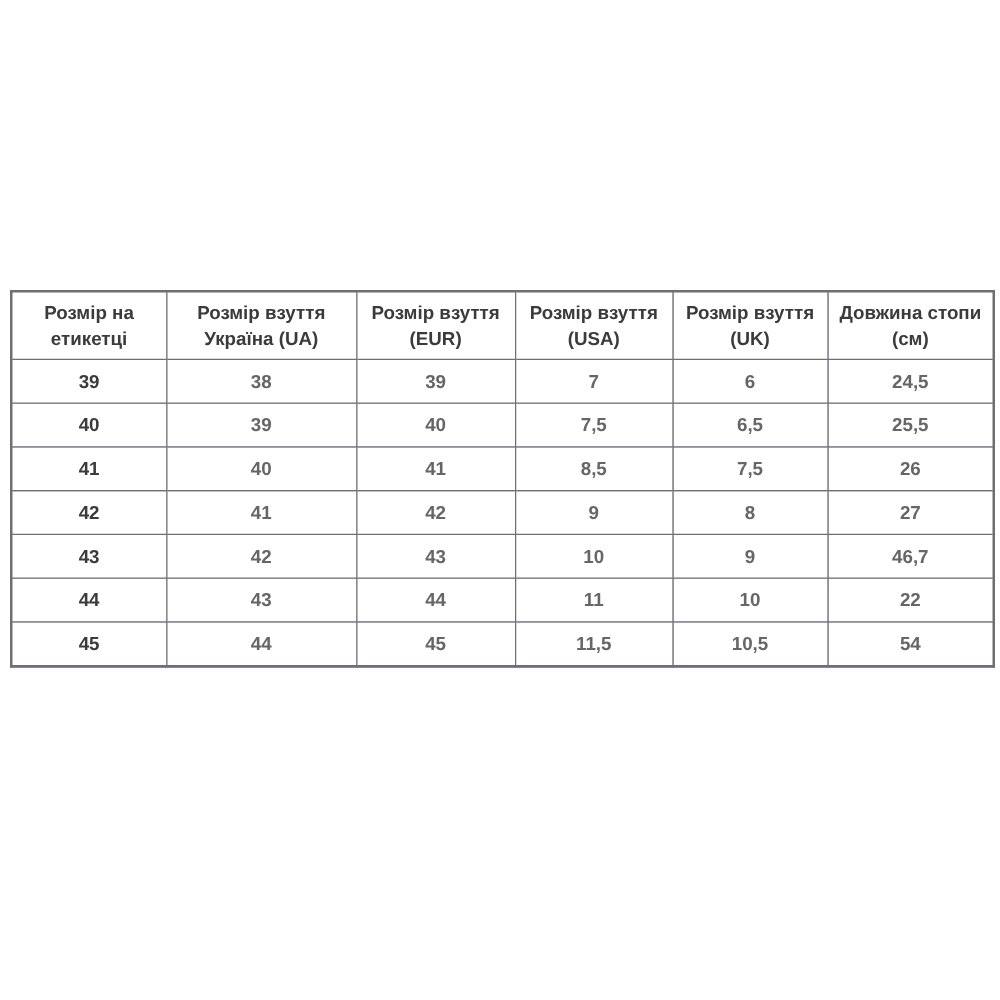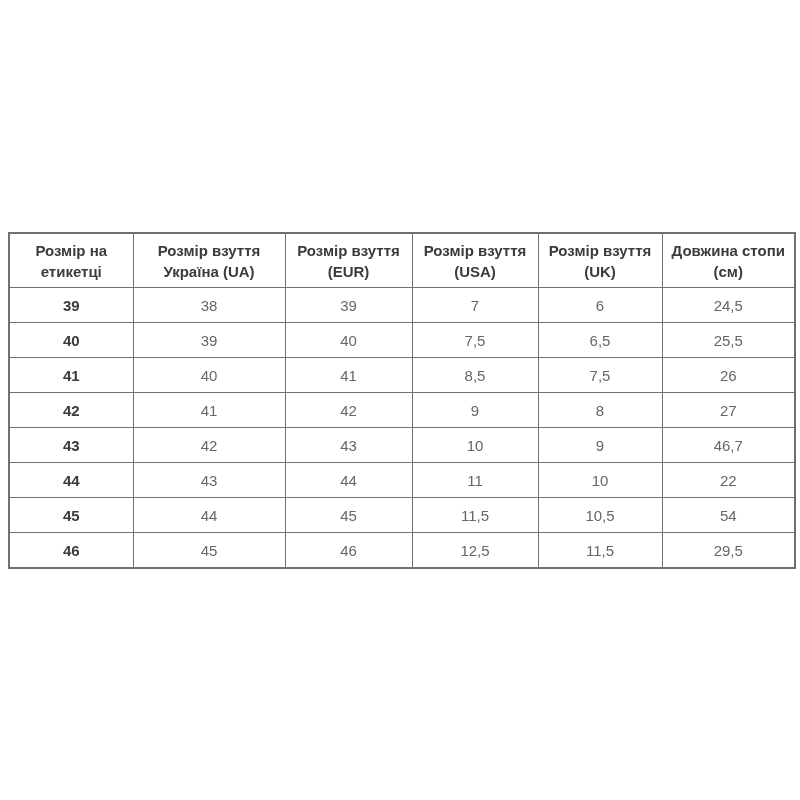--- a/index.html
+++ b/index.html
@@ -36,21 +36,21 @@
   }
   table.size-table thead th {
     height: 53px;
     font-weight: bold;
     color: #3b3b3b;
     line-height: 21px;
   }
   table.size-table tbody td {
     height: 34px;
     color: #666666;
-    font-weight: normal;
+    font-weight: bold;
   }
   table.size-table tbody td.label-col {
     font-weight: bold;
     color: #3b3b3b;
   }
 </style>
 </head>
 <body>
 
 <div class="page">
@@ -123,23 +123,15 @@
         <td>22</td>
       </tr>
       <tr>
         <td class="label-col">45</td>
         <td>44</td>
         <td>45</td>
         <td>11,5</td>
         <td>10,5</td>
         <td>54</td>
       </tr>
-      <tr>
-        <td class="label-col">46</td>
-        <td>45</td>
-        <td>46</td>
-        <td>12,5</td>
-        <td>11,5</td>
-        <td>29,5</td>
-      </tr>
     </tbody>
   </table>
 </div>
 
 </body></html>

